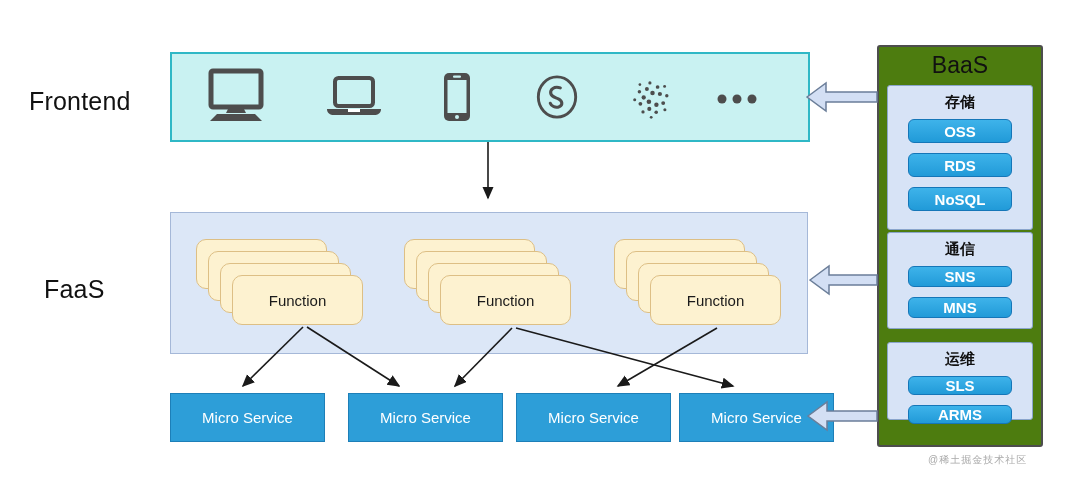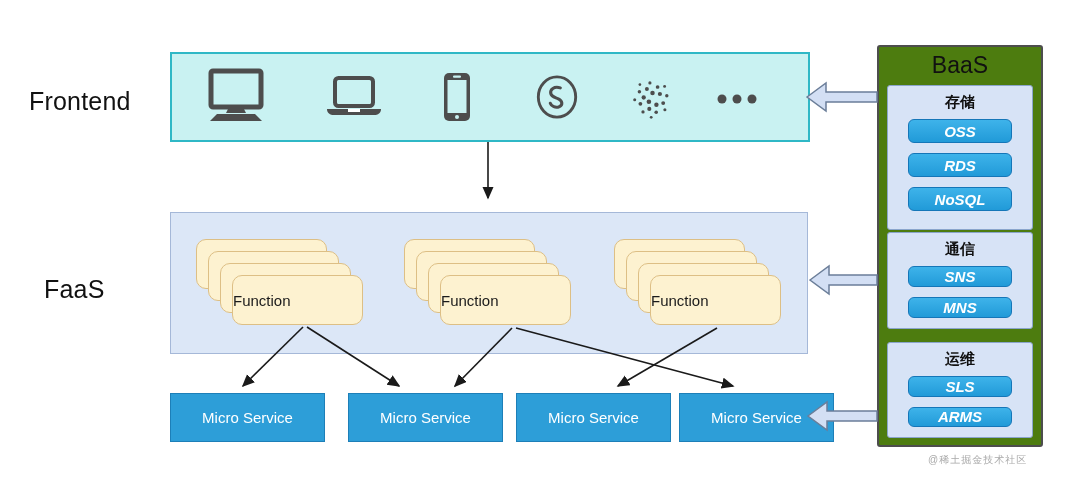--- a/index.html
+++ b/index.html
@@ -10,38 +10,38 @@
   .frontend-band{position:absolute;left:170px;top:52px;width:636px;height:86px;
     background:#c9f2f2;border:2px solid #2fb8c6;}
   .fe-icon{position:absolute;}
   .fe-icon svg{display:block;}
   
   .faas-band{position:absolute;left:170px;top:212px;width:636px;height:140px;
     background:#dce7f7;border:1.5px solid #a5b8d8;}
   .stack{position:absolute;width:167px;height:86px;}
   .card{position:absolute;width:131px;height:50px;background:#fdf2d0;
     border:1.5px solid #ddbf85;border-radius:10px;box-sizing:border-box;
-    display:flex;align-items:center;justify-content:flex-start;}
+    display:flex;align-items:center;justify-content:center;}
   .card span{font-size:15px;color:#1a1a1a;}
   
   .service{position:absolute;top:393px;width:155px;height:49px;background:#2d9ed8;
     border:1px solid #1d7fb8;box-sizing:border-box;display:flex;align-items:center;
     justify-content:center;color:#fff;font-size:15px;}
   
   .baas-panel{position:absolute;left:877px;top:45px;width:166px;height:402px;
     background:#4d7c0f;border:2px solid #4d4d4d;border-radius:3px;box-sizing:border-box;}
   .baas-title{text-align:center;font-size:23px;color:#111;margin:5px 0 0 0;}
   .baas-group{position:absolute;left:8px;width:146px;background:#d7e3f6;
     border:1.5px solid #8aa5cc;border-radius:3px;box-sizing:border-box;
     display:flex;flex-direction:column;align-items:center;padding-top:5px;}
   .baas-group-label{font-size:15px;font-weight:bold;color:#111;margin:2px 0 7px 0;}
   .baas-btn{width:104px;height:24px;border-radius:6px;margin-bottom:10px;
     background:linear-gradient(#3eb3ea,#219ad8);border:1.5px solid #1576b8;
     box-sizing:border-box;display:flex;align-items:center;justify-content:center;
-    color:#fff;font-weight:bold;font-size:15px;font-style:italic;}
+    color:#fff;font-weight:bold;font-size:15px;}
   .overlay{position:absolute;left:0;top:0;width:1080px;height:487px;pointer-events:none;}
   .watermark{position:absolute;left:928px;top:453px;font-size:10px;color:#a9a9a9;
     letter-spacing:1px;}
 </style>
 </head>
 <body>
 
 <div class="canvas">
 
   <div class="layer-label" style="left:29px;top:87px;">Frontend</div>
@@ -150,21 +150,21 @@
       <div class="baas-btn">RDS</div>
       <div class="baas-btn">NoSQL</div>
     </div>
 
     <div class="baas-group" style="top:185px;height:97px;">
       <div class="baas-group-label">通信</div>
       <div class="baas-btn">SNS</div>
       <div class="baas-btn">MNS</div>
     </div>
 
-    <div class="baas-group" style="top:295px;height:96px;justify-content:center;">
+    <div class="baas-group" style="top:295px;height:78px;">
       <div class="baas-group-label">运维</div>
       <div class="baas-btn">SLS</div>
       <div class="baas-btn">ARMS</div>
     </div>
   </div>
 
   <svg class="overlay" viewBox="0 0 1080 487">
     <defs>
       <marker id="ah" markerWidth="9" markerHeight="8" refX="7" refY="3.5" orient="auto">
         <path d="M0,0 L8,3.5 L0,7 z" fill="#1a1a1a"></path>

